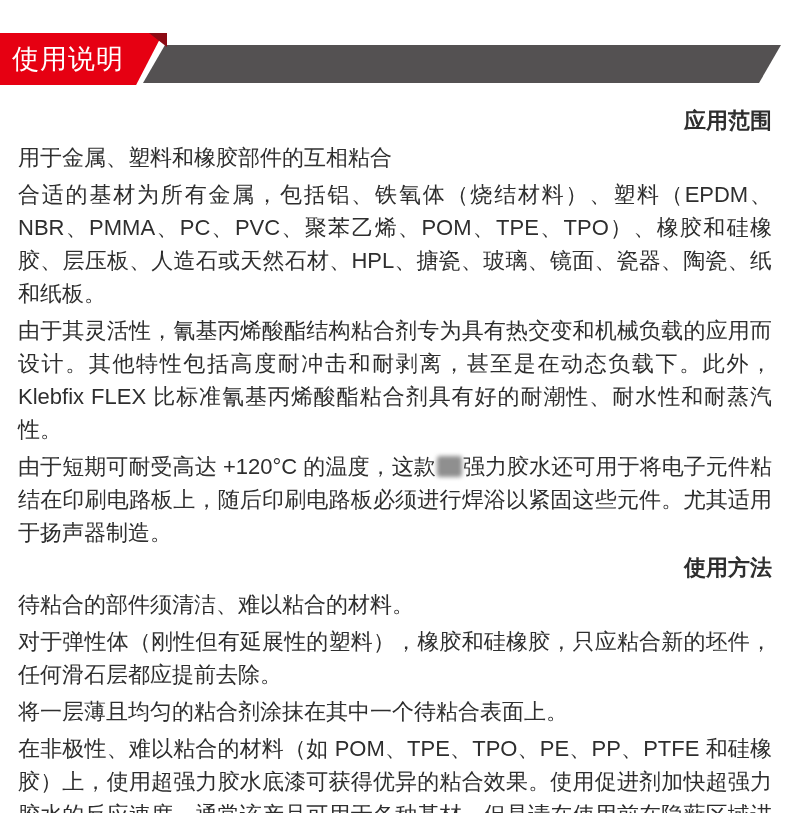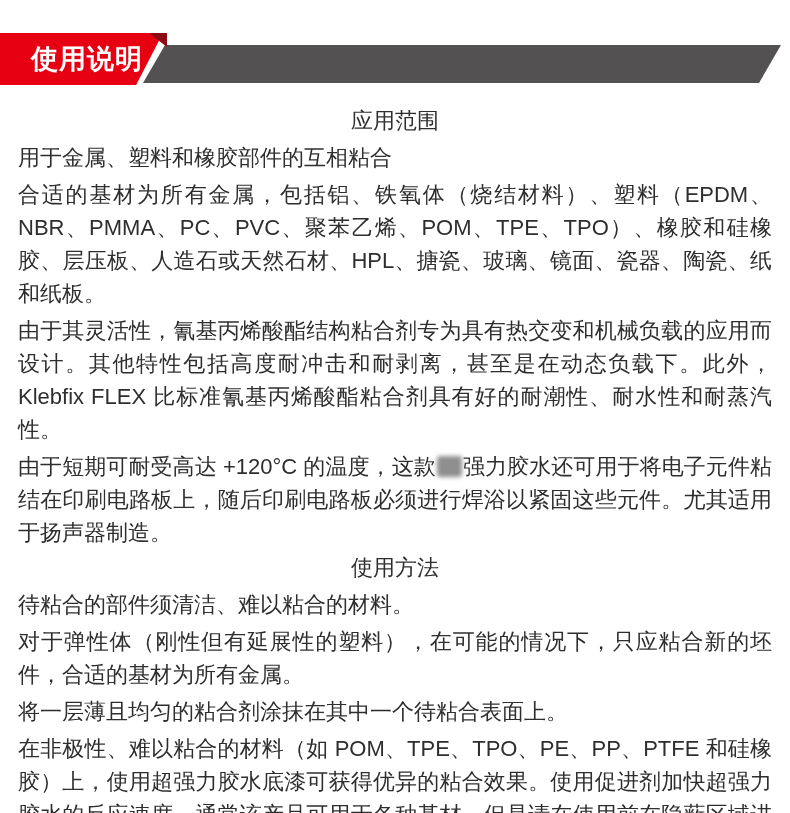--- a/index.html
+++ b/index.html
@@ -26,23 +26,23 @@
     position: absolute;
     top: 33px; left: 0;
     width: 163px; height: 52px;
     background: #e60012;
     clip-path: polygon(0 0, 100% 0, 83.5% 100%, 0 100%);
     display: flex; align-items: center;
     z-index: 2;
   }
   .ribbon-text {
     color: #ffffff;
-    font-weight: 700;
+    font-weight: 400;
     font-size: 27px;
-    padding-left: 31px;
+    padding-left: 12px;
     letter-spacing: 1px;
     white-space: nowrap;
   }
   .fold {
     position: absolute;
     top: 33px; left: 149px;
     width: 18px; height: 14px;
     background: #8c0a14;
     clip-path: polygon(0 0, 100% 0, 100% 100%);
     z-index: 3;
@@ -52,22 +52,22 @@
   .doc {
     padding: 14px 18px 0 18px;
     font-size: 22px;
     line-height: 33px;
     color: #2e2e2e;
     text-align: justify;
   }
   .doc h2 {
     margin: 0;
     font-size: 22px;
-    font-weight: 400;
-    text-align: center;
+    font-weight: 700;
+    text-align: right;
   }
   .doc p { margin: 4px 0 2px 0; }
 
   .redacted {
     display: inline-block;
     width: 25px; height: 21px;
     margin: 0 1px;
     background: #8f8f8f;
     border-radius: 3px;
     filter: blur(2px);
@@ -96,21 +96,21 @@
     <p>合适的基材为所有金属，包括铝、铁氧体（烧结材料）、塑料（EPDM、NBR、PMMA、PC、PVC、聚苯乙烯、POM、TPE、TPO）、橡胶和硅橡胶、层压板、人造石或天然石材、HPL、搪瓷、玻璃、镜面、瓷器、陶瓷、纸和纸板。</p>
 
     <p>由于其灵活性，氰基丙烯酸酯结构粘合剂专为具有热交变和机械负载的应用而设计。其他特性包括高度耐冲击和耐剥离，甚至是在动态负载下。此外，Klebfix FLEX 比标准氰基丙烯酸酯粘合剂具有好的耐潮性、耐水性和耐蒸汽性。</p>
 
     <p><span>由于短期可耐受高达 +120°C 的温度，这款</span><span class="redacted"></span><span>强力胶水还可用于将电子元件粘结在印刷电路板上，随后印刷电路板必须进行焊浴以紧固这些元件。尤其适用于扬声器制造。</span></p>
 
     <h2>使用方法</h2>
 
     <p>待粘合的部件须清洁、难以粘合的材料。</p>
 
-    <p>对于弹性体（刚性但有延展性的塑料），在可能的情况下，只应粘合新的坯件，合适的基材为所有金属。</p>
+    <p>对于弹性体（刚性但有延展性的塑料），橡胶和硅橡胶，只应粘合新的坯件，任何滑石层都应提前去除。</p>
 
     <p>将一层薄且均匀的粘合剂涂抹在其中一个待粘合表面上。</p>
 
 
     <p>在非极性、难以粘合的材料（如 POM、TPE、TPO、PE、PP、PTFE 和硅橡胶）上，使用超强力胶水底漆可获得优异的粘合效果。使用促进剂加快超强力胶水的反应速度。通常该产品可用于各种基材，但是请在使用前在隐蔽区域进行兼容性测试。</p>
 
   </main>
 
 </div>
 

